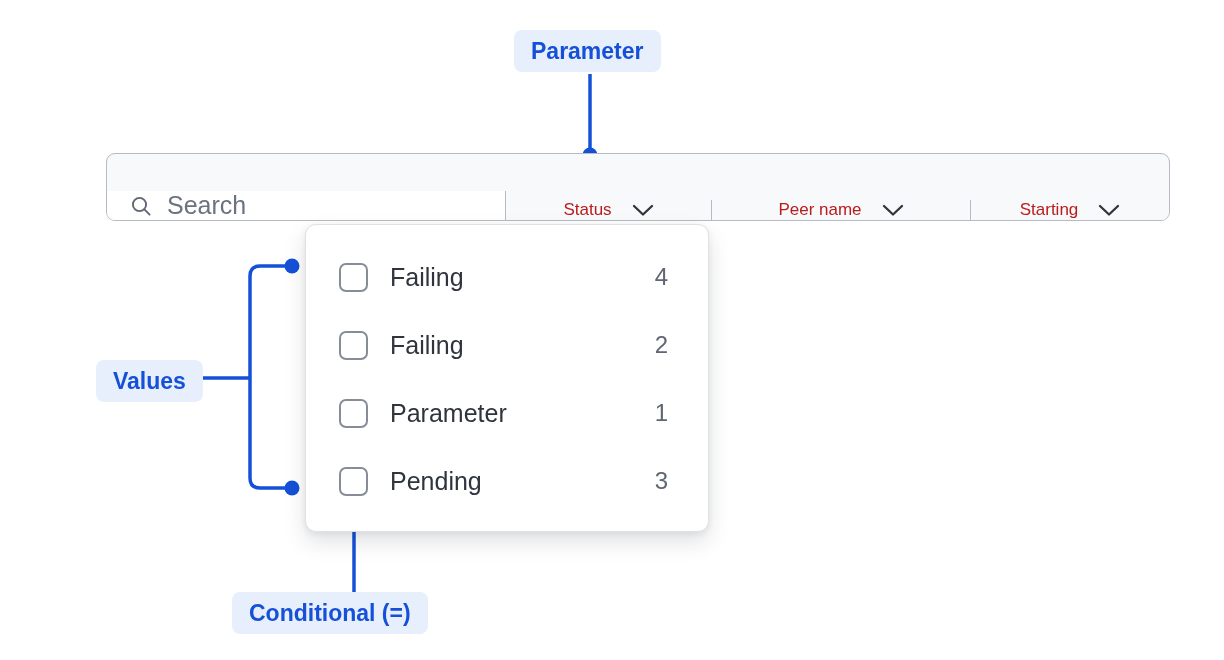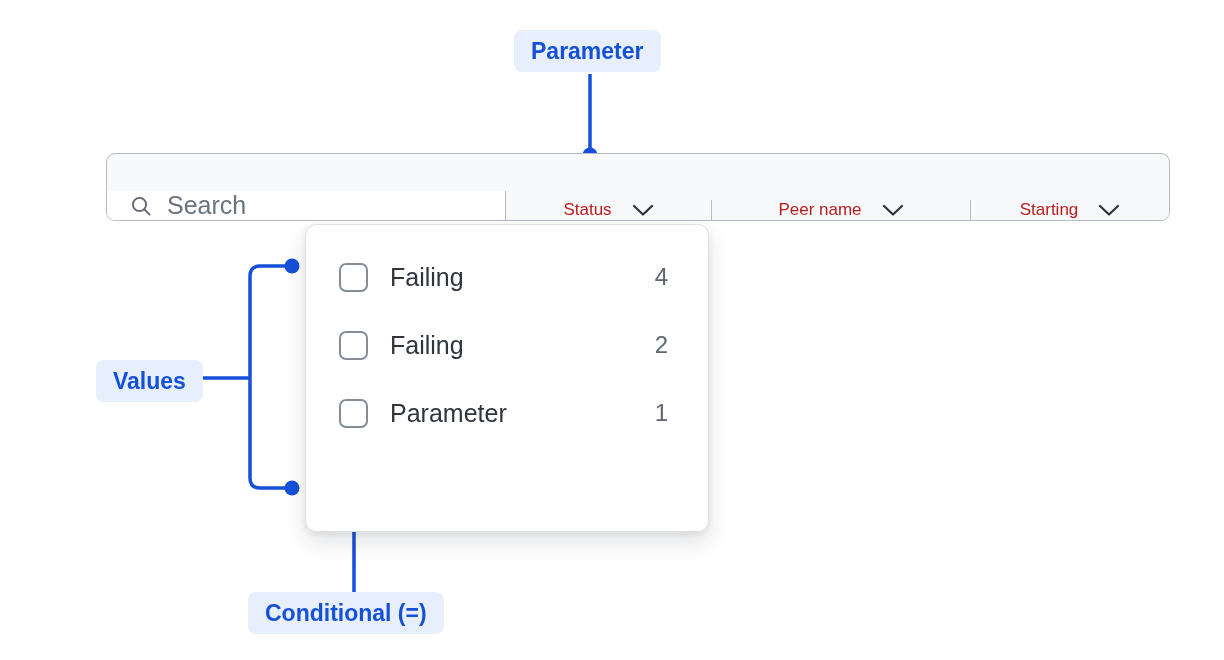--- a/index.html
+++ b/index.html
@@ -121,21 +121,21 @@
     <circle cx="292" cy="488" r="7.5" fill="#1550d8"></circle>
 
     <path d="M354,505 L354,593" stroke="#1550d8" stroke-width="3.5" fill="none"></path>
     <circle cx="354" cy="502" r="7.5" fill="#1550d8"></circle>
   </svg>
 
   <div class="pill" style="left:514px; top:30px;">Parameter</div>
 
   <div class="pill" style="left:76px; top:360px;margin-left:20px;">Values</div>
 
-  <div class="pill" style="left:248px; top:592px;">Conditional (=)</div>
+  <div class="pill" style="left:232px; top:592px;">Conditional (=)</div>
 
   <div class="toolbar">
 
     <div class="search-cell">
       <svg class="search-icon" viewBox="0 0 24 24" fill="none">
         <circle cx="10.5" cy="10.5" r="6.6" stroke="#5f6673" stroke-width="1.9"></circle>
         <line x1="15.4" y1="15.4" x2="20.6" y2="20.6" stroke="#5f6673" stroke-width="1.9" stroke-linecap="round"></line>
       </svg>
       <input class="search-input" type="text" placeholder="Search" value="" style="">
     </div>
@@ -175,15 +175,20 @@
       <span class="opt-label">Failing</span>
       <span class="opt-count">2</span>
     </div>
 
     <div class="opt">
       <span class="cbx"></span>
       <span class="opt-label">Parameter</span>
       <span class="opt-count">1</span>
     </div>
 
+    <div class="opt">
+      <span class="cbx"></span>
+      <span class="opt-label">Pending</span>
+      <span class="opt-count">3</span>
+    </div>
   </div>
 
 </div>
 
 </body></html>

